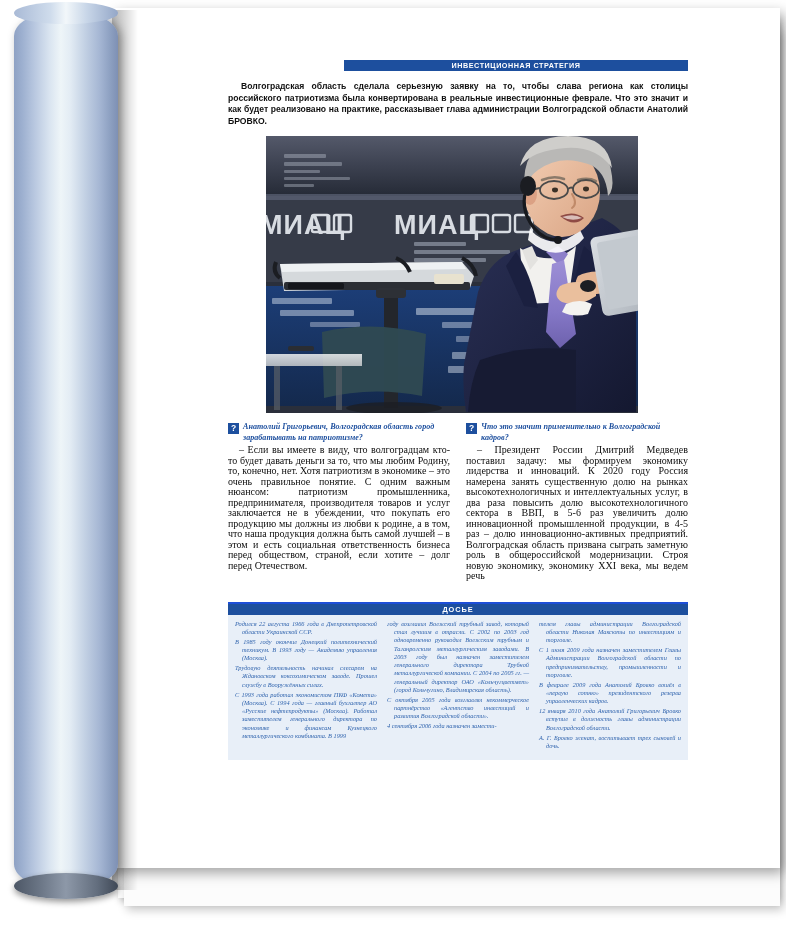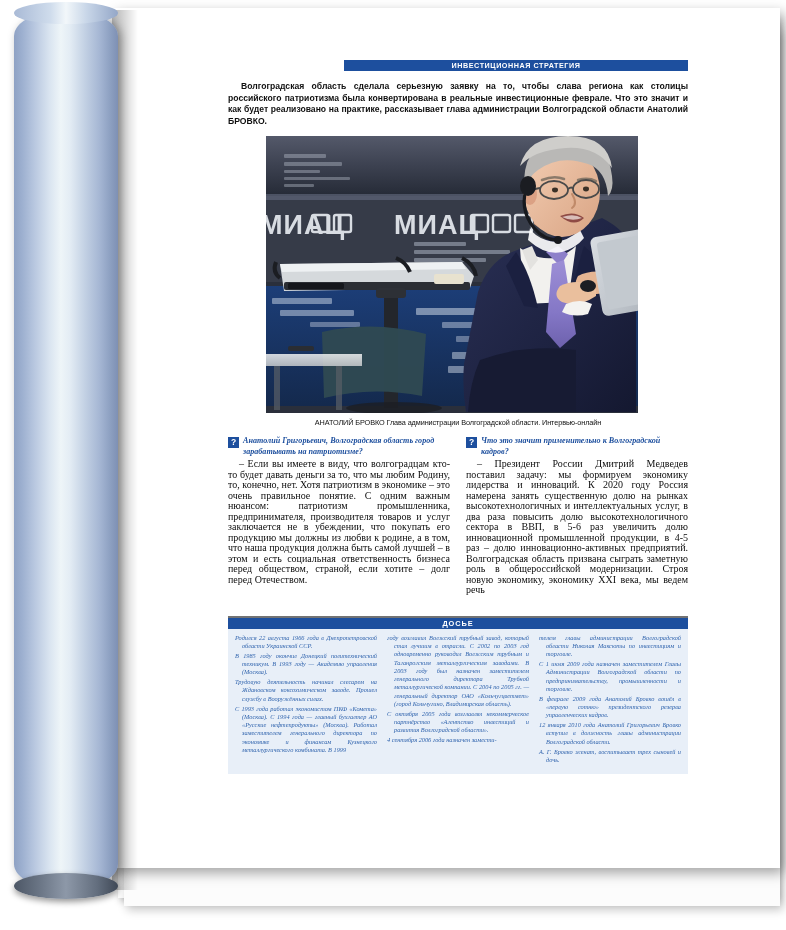--- a/index.html
+++ b/index.html
@@ -215,21 +215,21 @@
     color: #0d0d0d;
     text-align: justify;
     text-indent: 11px;
     hyphens: auto;
   }
 
   
   .dossier {
     margin-top: 10px;
     background: #e8eff8;
-    border-top: 2px solid #737373;
+    border-top: 2px solid #1d4ed8;
   }
   .dossier-head {
     background: #1d4f9e;
     height: 11px;
     display: flex;
     align-items: center;
     justify-content: center;
   }
   .dossier-head span {
     color: #fff;
@@ -441,21 +441,20 @@
             <rect x="330" y="96" width="62" height="80" rx="6" fill="url(#padG)" transform="rotate(-10 361 136)"></rect>
             <rect x="336" y="102" width="50" height="68" rx="3" fill="#c3c9cf" transform="rotate(-10 361 136)"></rect>
             <path d="M330 160 q-18 12 -34 6 q-10 -6 -2 -16 q16 -8 36 0 Z" fill="#eabf9d"></path>
             <ellipse cx="322" cy="150" rx="8" ry="6" fill="#1c1e24"></ellipse>
 
             <path d="M300 168 q14 -6 26 0 l-4 10 q-14 4 -26 -2 Z" fill="#f4f3f0"></path>
           </g>
         </svg>
       </div>
 
-      <div class="photo-caption">АНАТОЛИЙ БРОВКО Глава администрации Волгоградской области. Интервью-онлайн</div>
 
       <div class="qa-cols">
 
         <div class="qa-col">
           <div class="q-block">
             <div class="q-mark">?</div>
             <div class="q-text">Анатолий Григорьевич, Волгоградская область город зарабатывать на патриотизме?</div>
           </div>
           <p class="a-text">– Если вы имеете в виду, что волгоградцам кто-то будет давать деньги за то, что мы любим Родину, то, конечно, нет. Хотя патриотизм в экономике – это очень правильное понятие. С одним важным нюансом: патриотизм промышленника, предпринимателя, производителя товаров и услуг заключается не в убеждении, что покупать его продукцию мы должны из любви к родине, а в том, что наша продукция должна быть самой лучшей – в этом и есть социальная ответственность бизнеса перед обществом, страной, если хотите – долг перед Отечеством.</p>
         </div>

